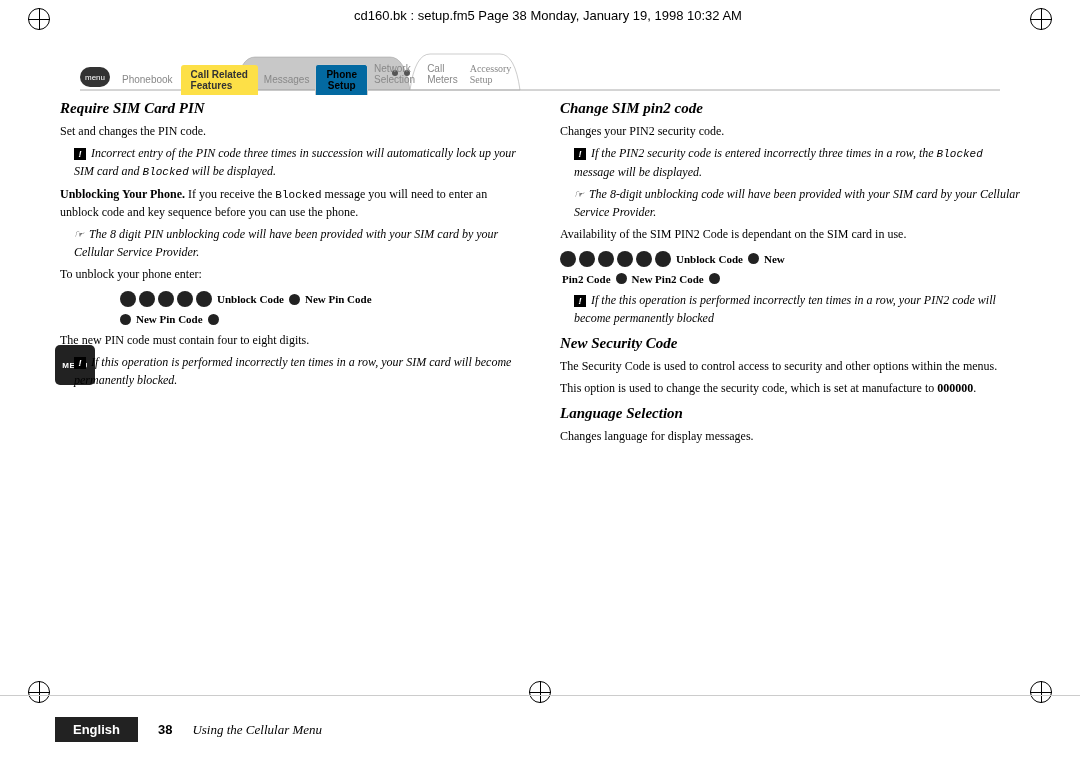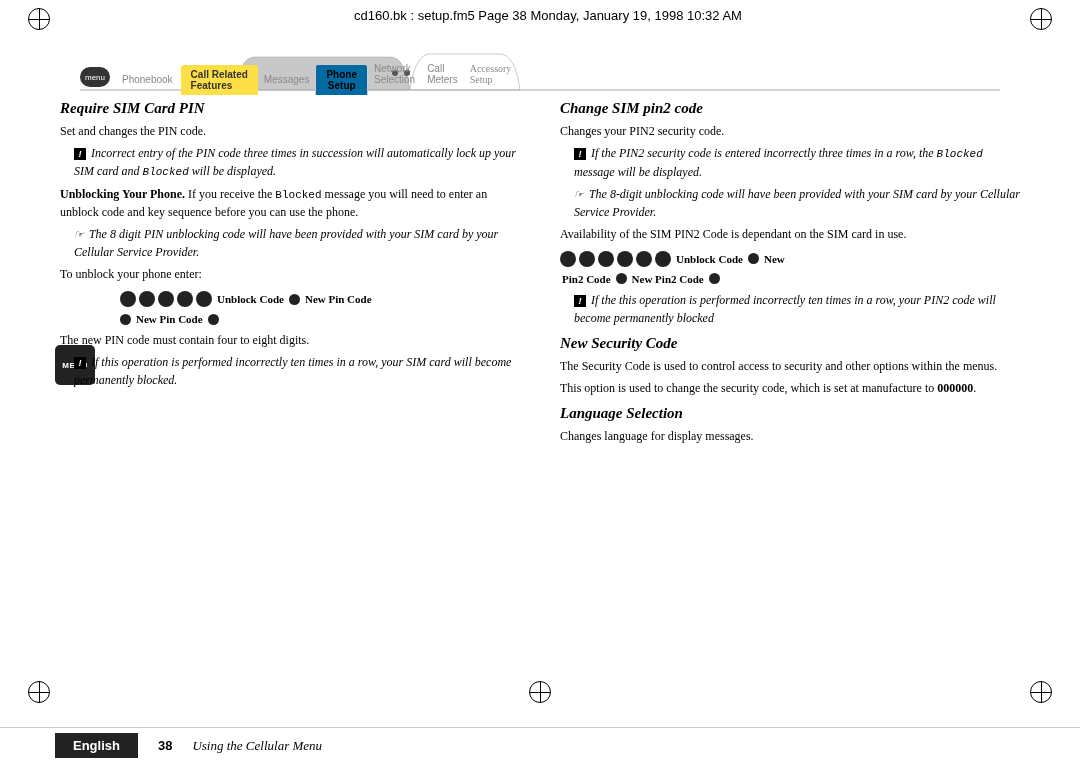--- a/index.html
+++ b/index.html
@@ -179,21 +179,21 @@
       font-size: 9px;
       font-weight: bold;
     }
 
     
     .footer {
       position: absolute;
       bottom: 0;
       left: 0;
       right: 0;
-      height: 36px;
+      height: 68px;
       display: flex;
       align-items: center;
       border-top: 1px solid #ccc;
       padding: 0 55px;
       gap: 20px;
     }
 
     .footer-lang-badge {
       background: #222;
       color: #fff;

